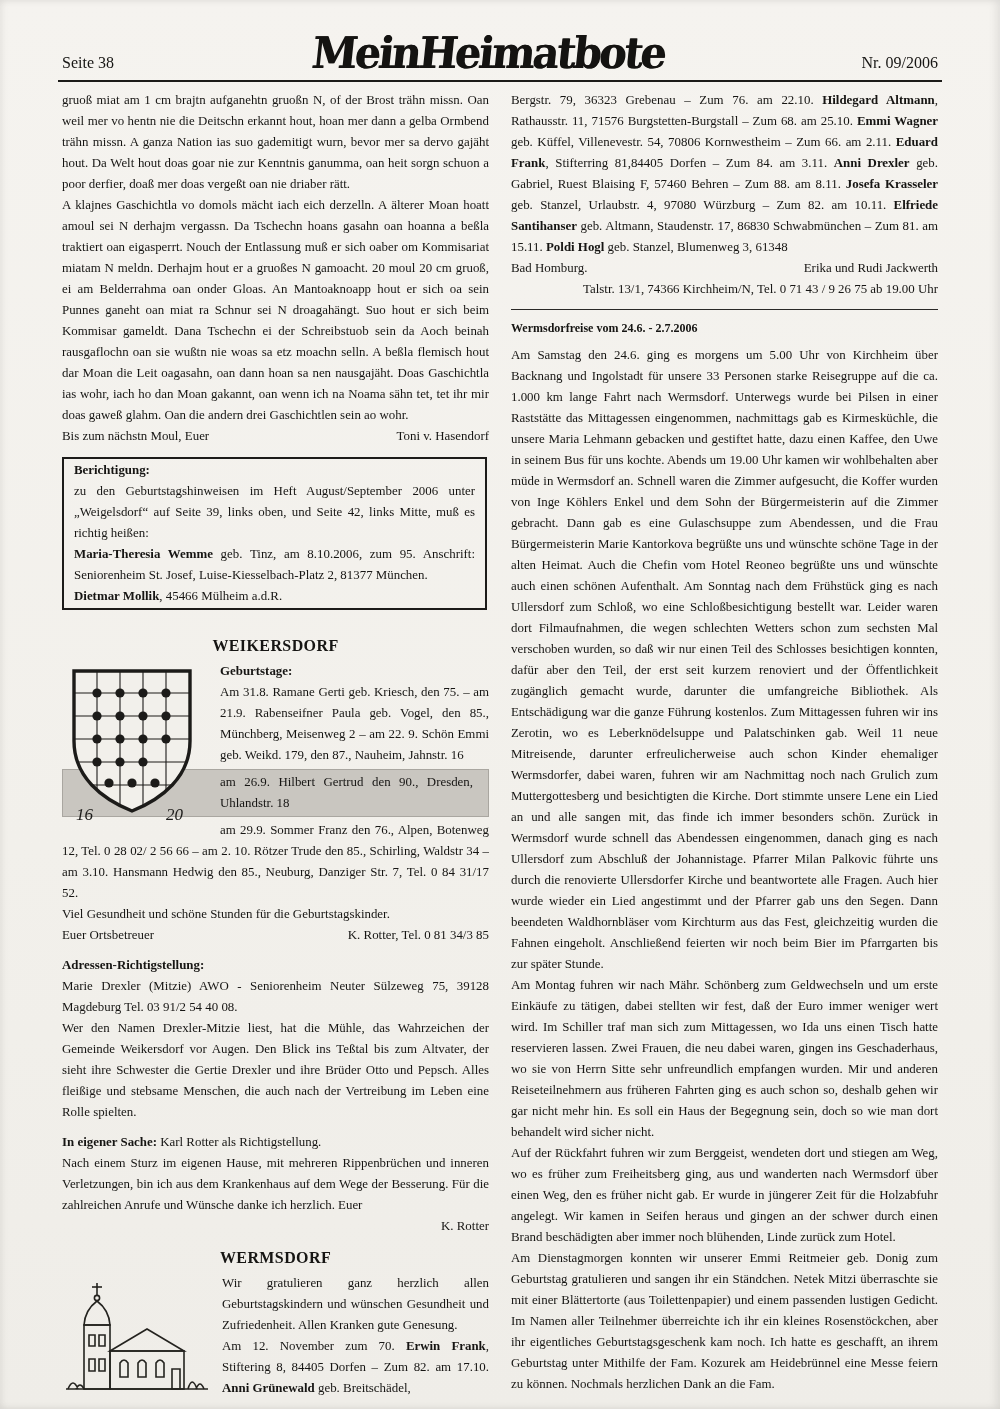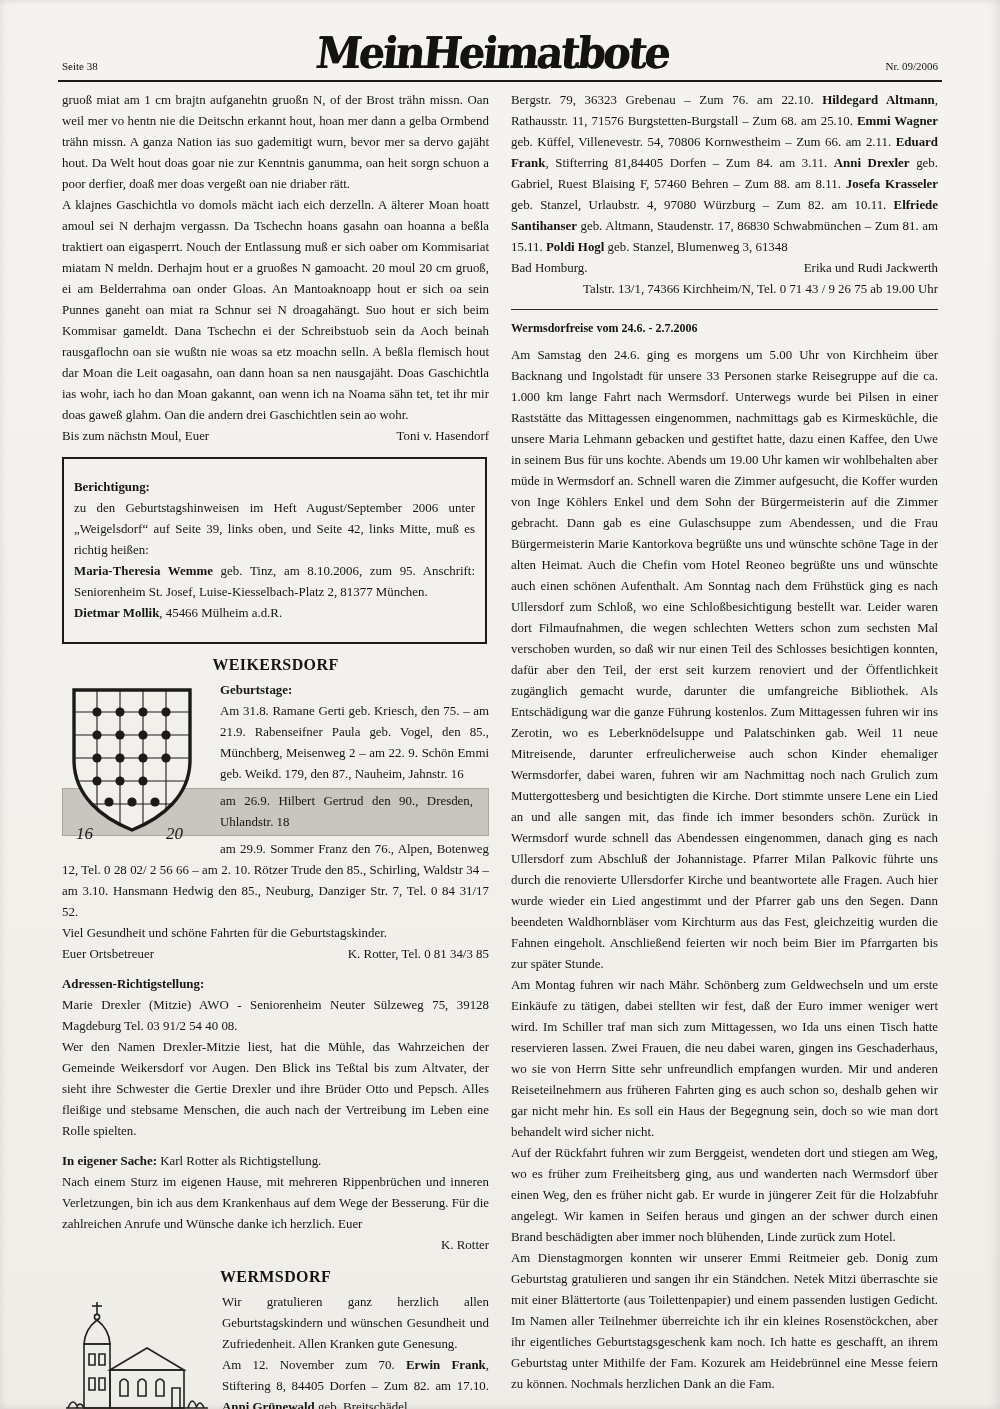--- a/index.html
+++ b/index.html
@@ -3,36 +3,36 @@
 <meta charset="utf-8">
 <style>
   html,body{margin:0;padding:0;background:#d8d6d2;}
   .page{
     position:relative;width:1000px;height:1409px;margin:0 auto;
     background:linear-gradient(180deg,#f5f3ef 0%,#f2f0eb 60%,#efede8 100%);
     color:#161513;font-family:"Liberation Serif",serif;overflow:hidden;
     box-shadow:inset -4px 0 8px rgba(0,0,0,.08), inset 3px 0 6px rgba(0,0,0,.05);
   }
   .header{position:absolute;top:28px;left:62px;right:62px;display:flex;align-items:flex-end;justify-content:space-between;height:46px;}
-  .hmeta{font-size:11px;padding-bottom:2px;}
+  .hmeta{font-size:16px;padding-bottom:2px;}
   .masthead{
     font-family:"DejaVu Serif",serif;font-weight:bold;font-size:41px;line-height:1;
     letter-spacing:-2.5px;transform:skewX(-6deg) scaleY(1.06);
     text-shadow:.7px 0 0 #161513;color:#141311;white-space:nowrap;
   }
   .rule{position:absolute;top:80px;left:58px;right:58px;border-bottom:2px solid #1c1b19;}
   .columns{position:absolute;top:90px;left:62px;right:62px;display:flex;gap:22px;}
   .col{flex:1 1 0;font-size:12.9px;line-height:21px;text-align:justify;hyphens:auto;}
   p{margin:0;}
   .b{font-weight:bold;}
   .i{}
   .line{display:flex;justify-content:space-between;gap:0;}
   .rline{text-align:right;}
   .mt{margin-top:9px;}
-  .boxed{border:2px solid #1c1b19;padding:18px 10px;margin:10px 2px 10px 0;}
+  .boxed{border:2px solid #1c1b19;padding:1px 10px;margin:10px 2px 25px 0;}
   .section-title{font-size:16px;font-weight:bold;text-align:center;letter-spacing:.4px;margin:10px 0 5px;}
   .article-title{font-size:12px;font-weight:bold;text-align:left;margin:8px 0 6px;}
   .hr{border-top:1.5px solid #2a2927;margin:9px 0 2px;}
   .media-block::after{content:"";display:block;clear:both;}
   .crest{float:left;width:148px;height:160px;margin:2px 10px 0 0;}
   .church{float:left;width:150px;height:120px;margin:4px 10px 0 0;}
   .crest svg,.church svg{width:100%;height:100%;display:block;}
   .highlight{background:#c9c6c0;border:1px solid #a9a6a0;padding:2px 15px;margin:3px 0;}
 </style>
 </head>
@@ -109,21 +109,21 @@
             <text x="14" y="157" font-family="Liberation Serif, serif" font-size="17" font-style="italic" fill="#1c1b19">16</text>
             <text x="104" y="157" font-family="Liberation Serif, serif" font-size="17" font-style="italic" fill="#1c1b19">20</text>
           </svg>
         </span>
         <div class="b">Geburtstage:</div>
         <p>Am 31.8. Ramane Gerti geb. Kriesch, den 75. – am 21.9. Rabenseifner Paula geb. Vogel, den 85., Münchberg, Meisenweg 2 – am 22. 9. Schön Emmi geb. Weikd. 179, den 87., Nauheim, Jahnstr. 16</p>
         <div class="highlight">am 26.9. Hilbert Gertrud den 90., Dresden, Uhlandstr. 18</div>
         <p>am 29.9. Sommer Franz den 76., Alpen, Botenweg 12, Tel. 0 28 02/ 2 56 66 – am 2. 10. Rötzer Trude den 85., Schirling, Waldstr 34 – am 3.10. Hansmann Hedwig den 85., Neuburg, Danziger Str. 7, Tel. 0 84 31/17 52.</p>
       </div>
 
-      <p>Viel Gesundheit und schöne Fahrten für die Geburtstagskinder.</p>
+      <p>Viel Gesundheit und schöne Stunden für die Geburtstagskinder.</p>
       <div class="line">
         <span>Euer Ortsbetreuer</span>
         <span class="i">K. Rotter, Tel. 0 81 34/3 85</span>
       </div>
 
       <div class="b mt">Adressen-Richtigstellung:</div>
       <p>Marie Drexler (Mitzie) AWO - Seniorenheim Neuter Sülzeweg 75, 39128 Magdeburg Tel. 03 91/2 54 40 08.</p>
       <p>Wer den Namen Drexler-Mitzie liest, hat die Mühle, das Wahrzeichen der Gemeinde Weikersdorf vor Augen. Den Blick ins Teßtal bis zum Altvater, der sieht ihre Schwester die Gertie Drexler und ihre Brüder Otto und Pepsch. Alles fleißige und stebsame Menschen, die auch nach der Vertreibung im Leben eine Rolle spielten.</p>
 
       <p class="mt"><span class="b">In eigener Sache:</span><span> Karl Rotter als Richtigstellung.</span></p>

